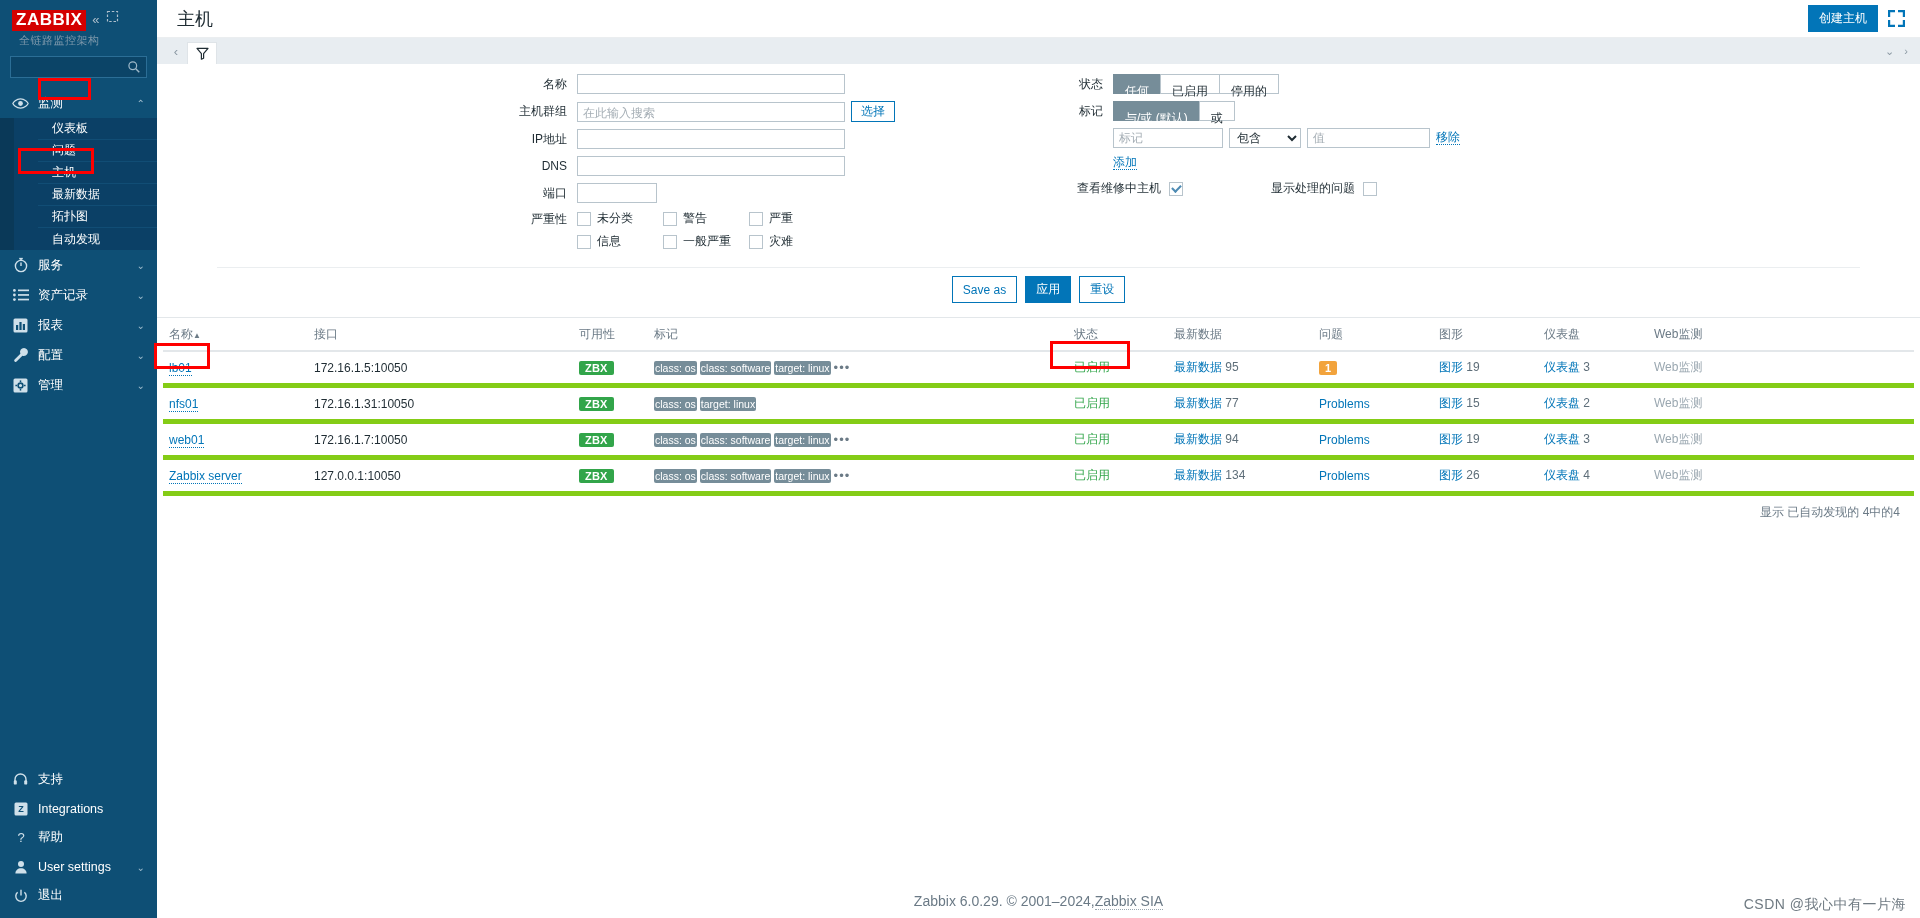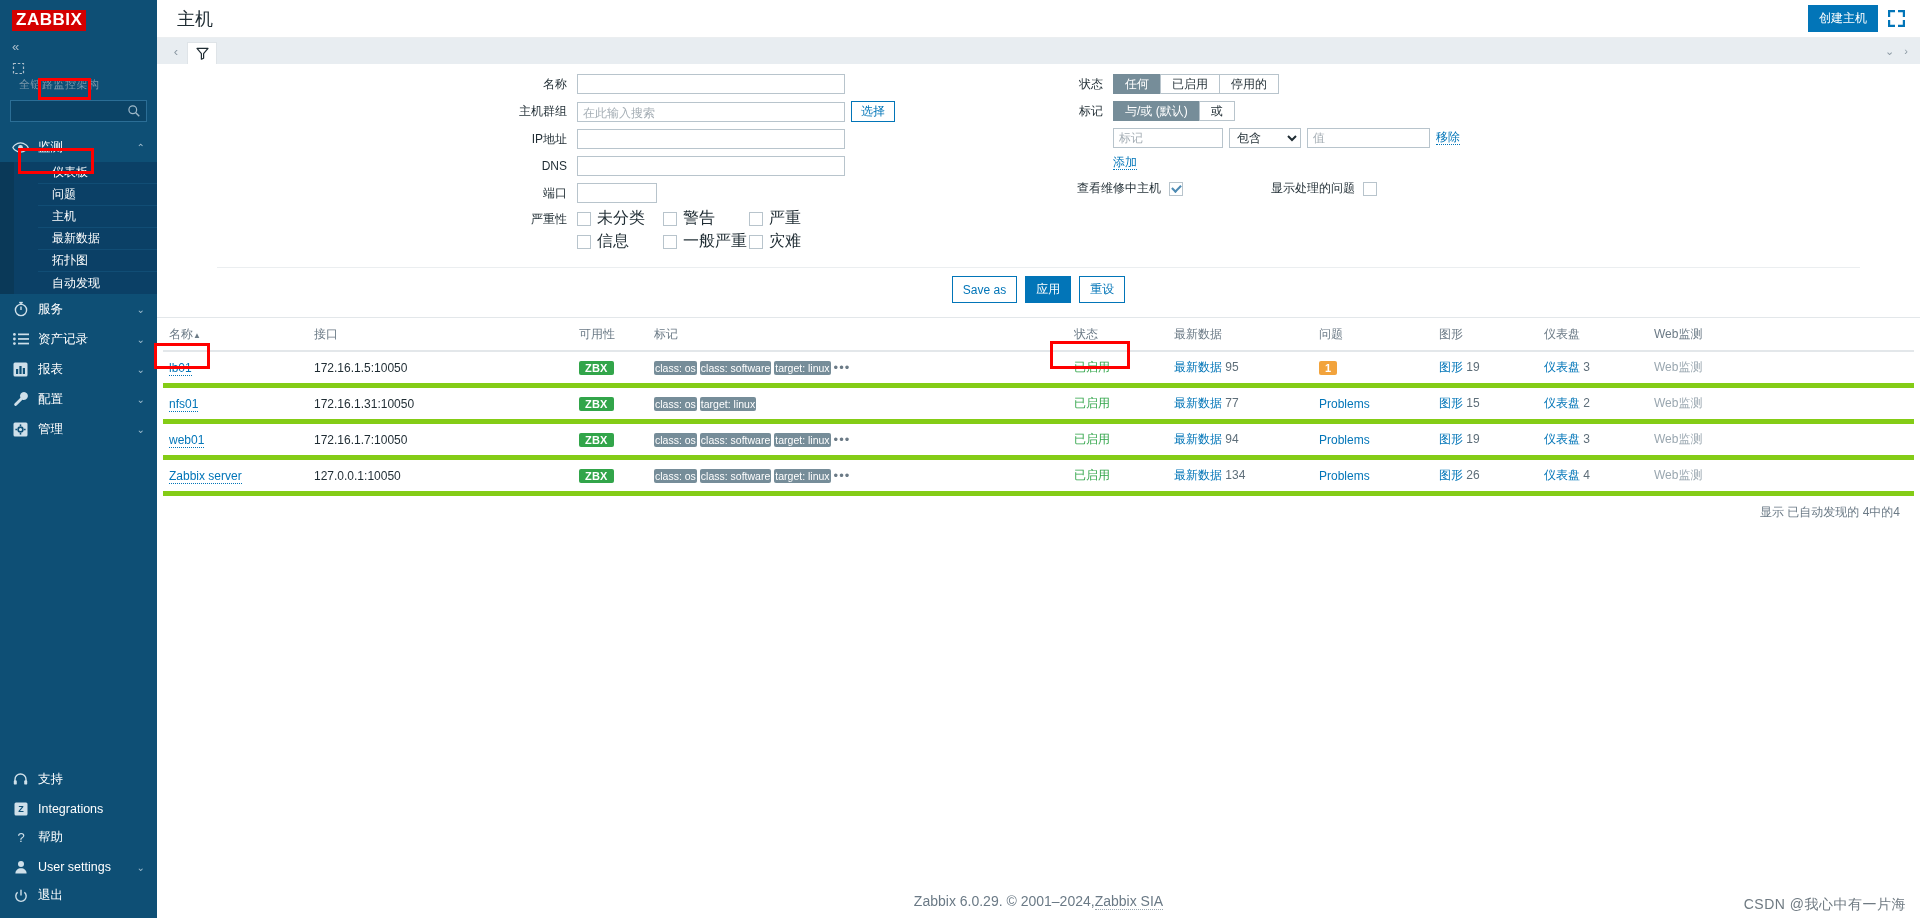--- a/index.html
+++ b/index.html
@@ -18,21 +18,20 @@
   .sidebar {
     width: 157px; min-width: 157px; height: 918px;
     background: #0e4f75;
     display: flex; flex-direction: column;
     position: relative;
   }
   .sb-logo-row {
     display: flex; align-items: flex-start;
     padding: 10px 10px 0 12px;
     gap: 6px;
-    flex-direction: column;
   }
   .sb-logo {
     background: #d40000; color: #ffffff;
     font-weight: bold; font-size: 17px;
     letter-spacing: 0.5px;
     padding: 1px 4px 2px 4px;
     line-height: 18px;
   }
   .sb-collapse, .sb-expand {
     color: #aebfcc; font-size: 13px; line-height: 19px; cursor: pointer;
@@ -175,41 +174,41 @@
   .btn-select {
     margin-left: 6px; height: 21px; min-width: 44px;
     border: 1px solid #0275b8; color: #0275b8; background: #fff;
     font-size: 12px; cursor: pointer; font-family: inherit;
   }
 
   
   .seg { display: inline-flex; }
   .seg button {
     height: 20px; border: 1px solid #b8c4cc; background: #fff;
-    color: #1f2c33; font-size: 12px; padding: 0 11px;
+    color: #1f2c33; font-size: 12px; padding: 8px 11px;
     margin-left: -1px; cursor: pointer; font-family: inherit;
   }
   .seg button:first-child { margin-left: 0; }
   .seg button.on { background: #768d99; color: #fff; border-color: #768d99; }
 
   
   .cbx {
     width: 14px; height: 14px; border: 1px solid #b8c4cc;
     background: #fff; display: inline-flex; align-items: center; justify-content: center;
     cursor: pointer; flex: 0 0 14px;
   }
   .cbx.checked::after {
     content: ""; width: 7px; height: 4px;
     border-left: 2px solid #4e8bb3; border-bottom: 2px solid #4e8bb3;
     transform: rotate(-45deg) translate(1px,-1px);
   }
   .sev-grid { display: flex; gap: 0; }
   .sev-col { width: 86px; }
   .sev-item { display: flex; align-items: center; gap: 6px; height: 17px; margin-bottom: 6px; }
-  .sev-item label { font-size: 16px; cursor: pointer; text-align: center; }
+  .sev-item label { font-size: 12px; cursor: pointer; text-align: center; }
 
   .tagrow { display: flex; align-items: center; gap: 6px; margin-bottom: 5px; }
   .tag-input {
     height: 20px; border: 1px solid #b8c4cc; width: 110px;
     padding: 0 5px; font-size: 12px; font-family: inherit; outline: none;
   }
   .tag-input.val { width: 123px; }
   .tag-input::placeholder { color: #a5aeb5; }
   .tag-select {
     height: 20px; border: 1px solid #b8c4cc; width: 72px;

